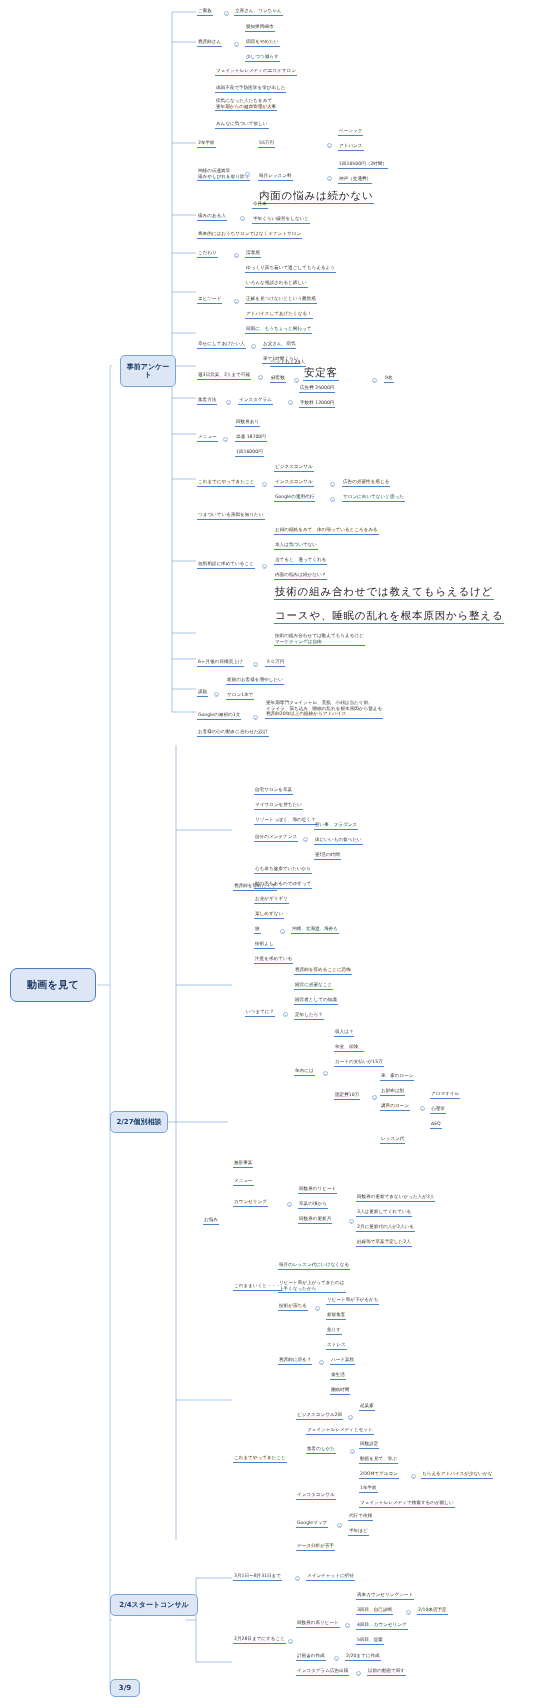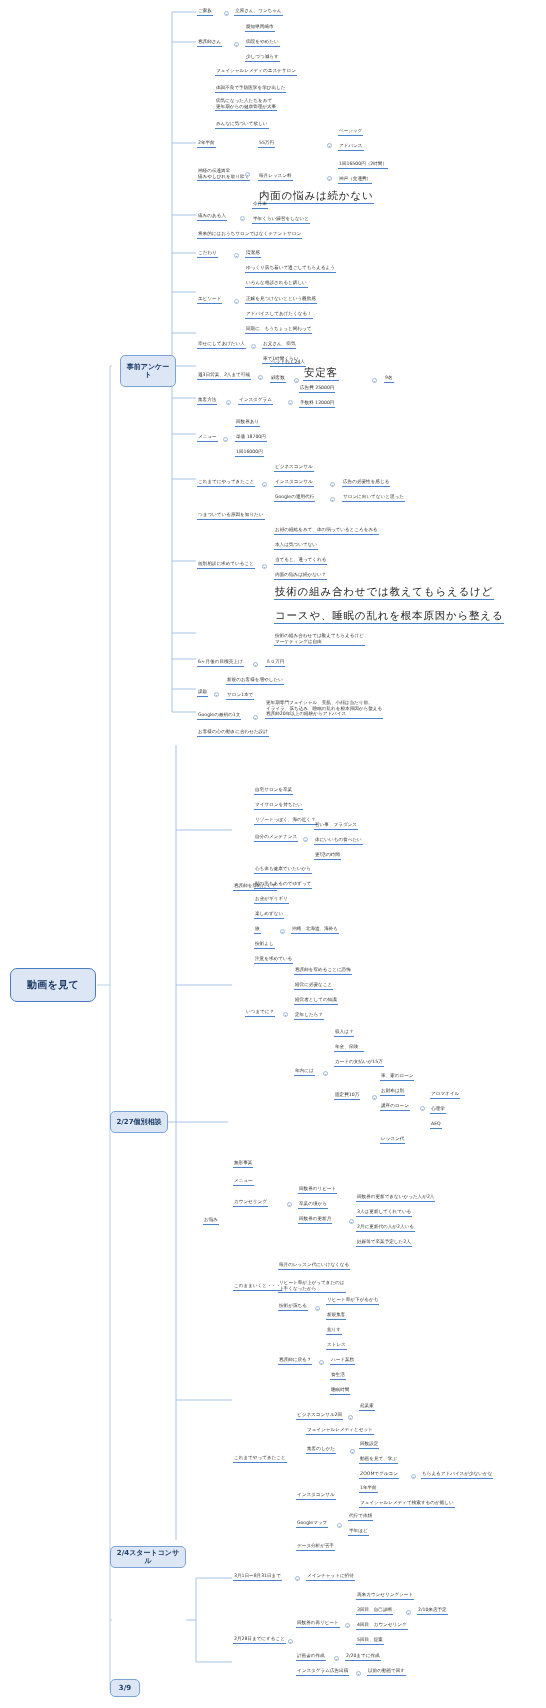--- a/index.html
+++ b/index.html
@@ -140,21 +140,21 @@
       <path d="M196 1578 L196 1662"></path>
       <path d="M196 1578 L232 1578"></path>
       <path d="M196 1662 L232 1662"></path>
     </g>
   </svg>
 
   <div class="root-node" style="left:10px;top:968px;width:86px;height:34px;">動画を見て</div>
 
   <div class="main-node" style="left:120px;top:355px;width:56px;height:32px;">事前アンケート</div>
   <div class="main-node" style="left:110px;top:1111px;width:58px;height:22px;">2/27個別相談</div>
-  <div class="main-node" style="left:110px;top:1546px;width:76px;height:22px;">2/4スタートコンサル</div>
+  <div class="main-node" style="left:110px;top:1594px;width:88px;height:22px;">2/4スタートコンサル</div>
   <div class="main-node" style="left:110px;top:1679px;width:30px;height:18px;">3/9</div>
 
   <div class="topic t45" style="left:197px;top:8px;">ご家族</div>
   <span class="toggle" style="left:224px;top:11px;"></span>
   <div class="topic t45" style="left:234px;top:8px;">立原さん、ワンちゃん</div>
 
   <div class="topic t45" style="left:197px;top:39px;">看護師さん</div>
   <span class="toggle" style="left:234px;top:42px;"></span>
   <div class="topic t45" style="left:245px;top:24px;">愛知県岡崎市</div>
   <div class="topic t45" style="left:245px;top:39px;">病院をやめたい</div>

